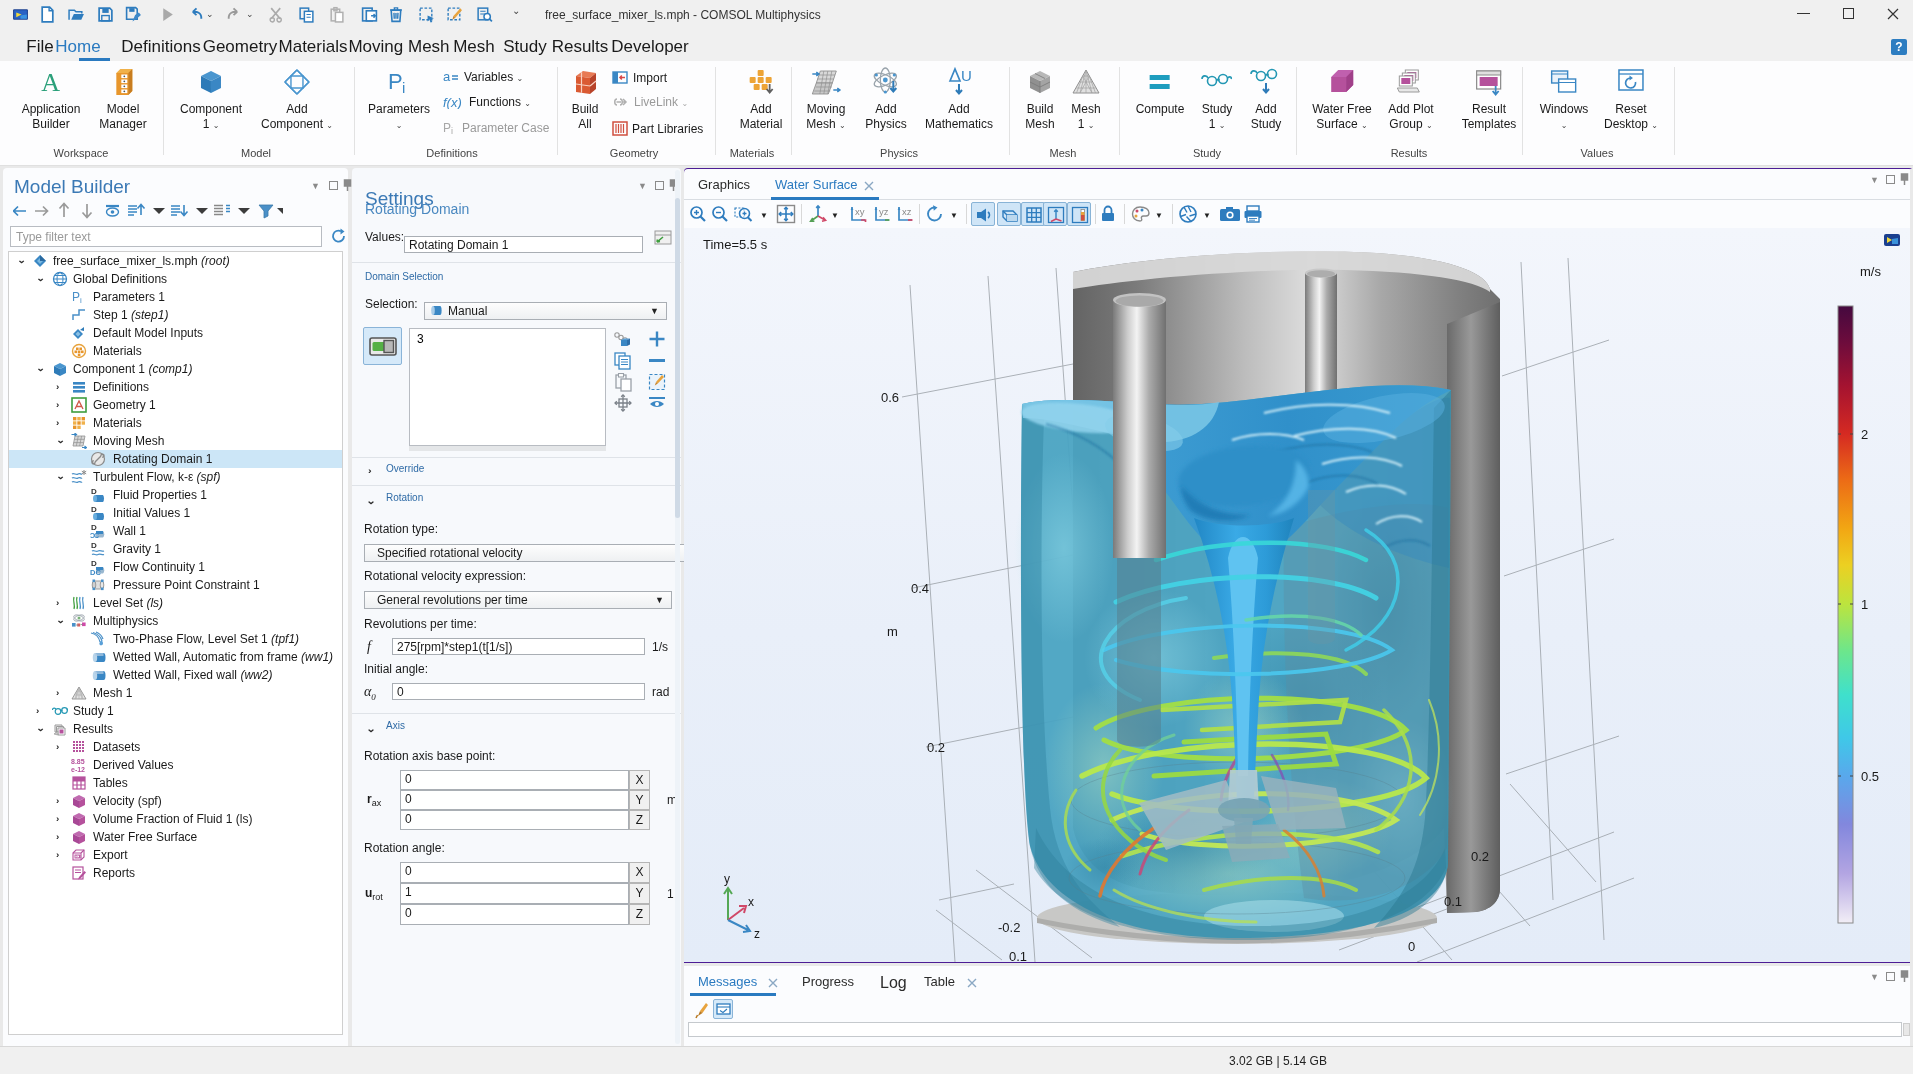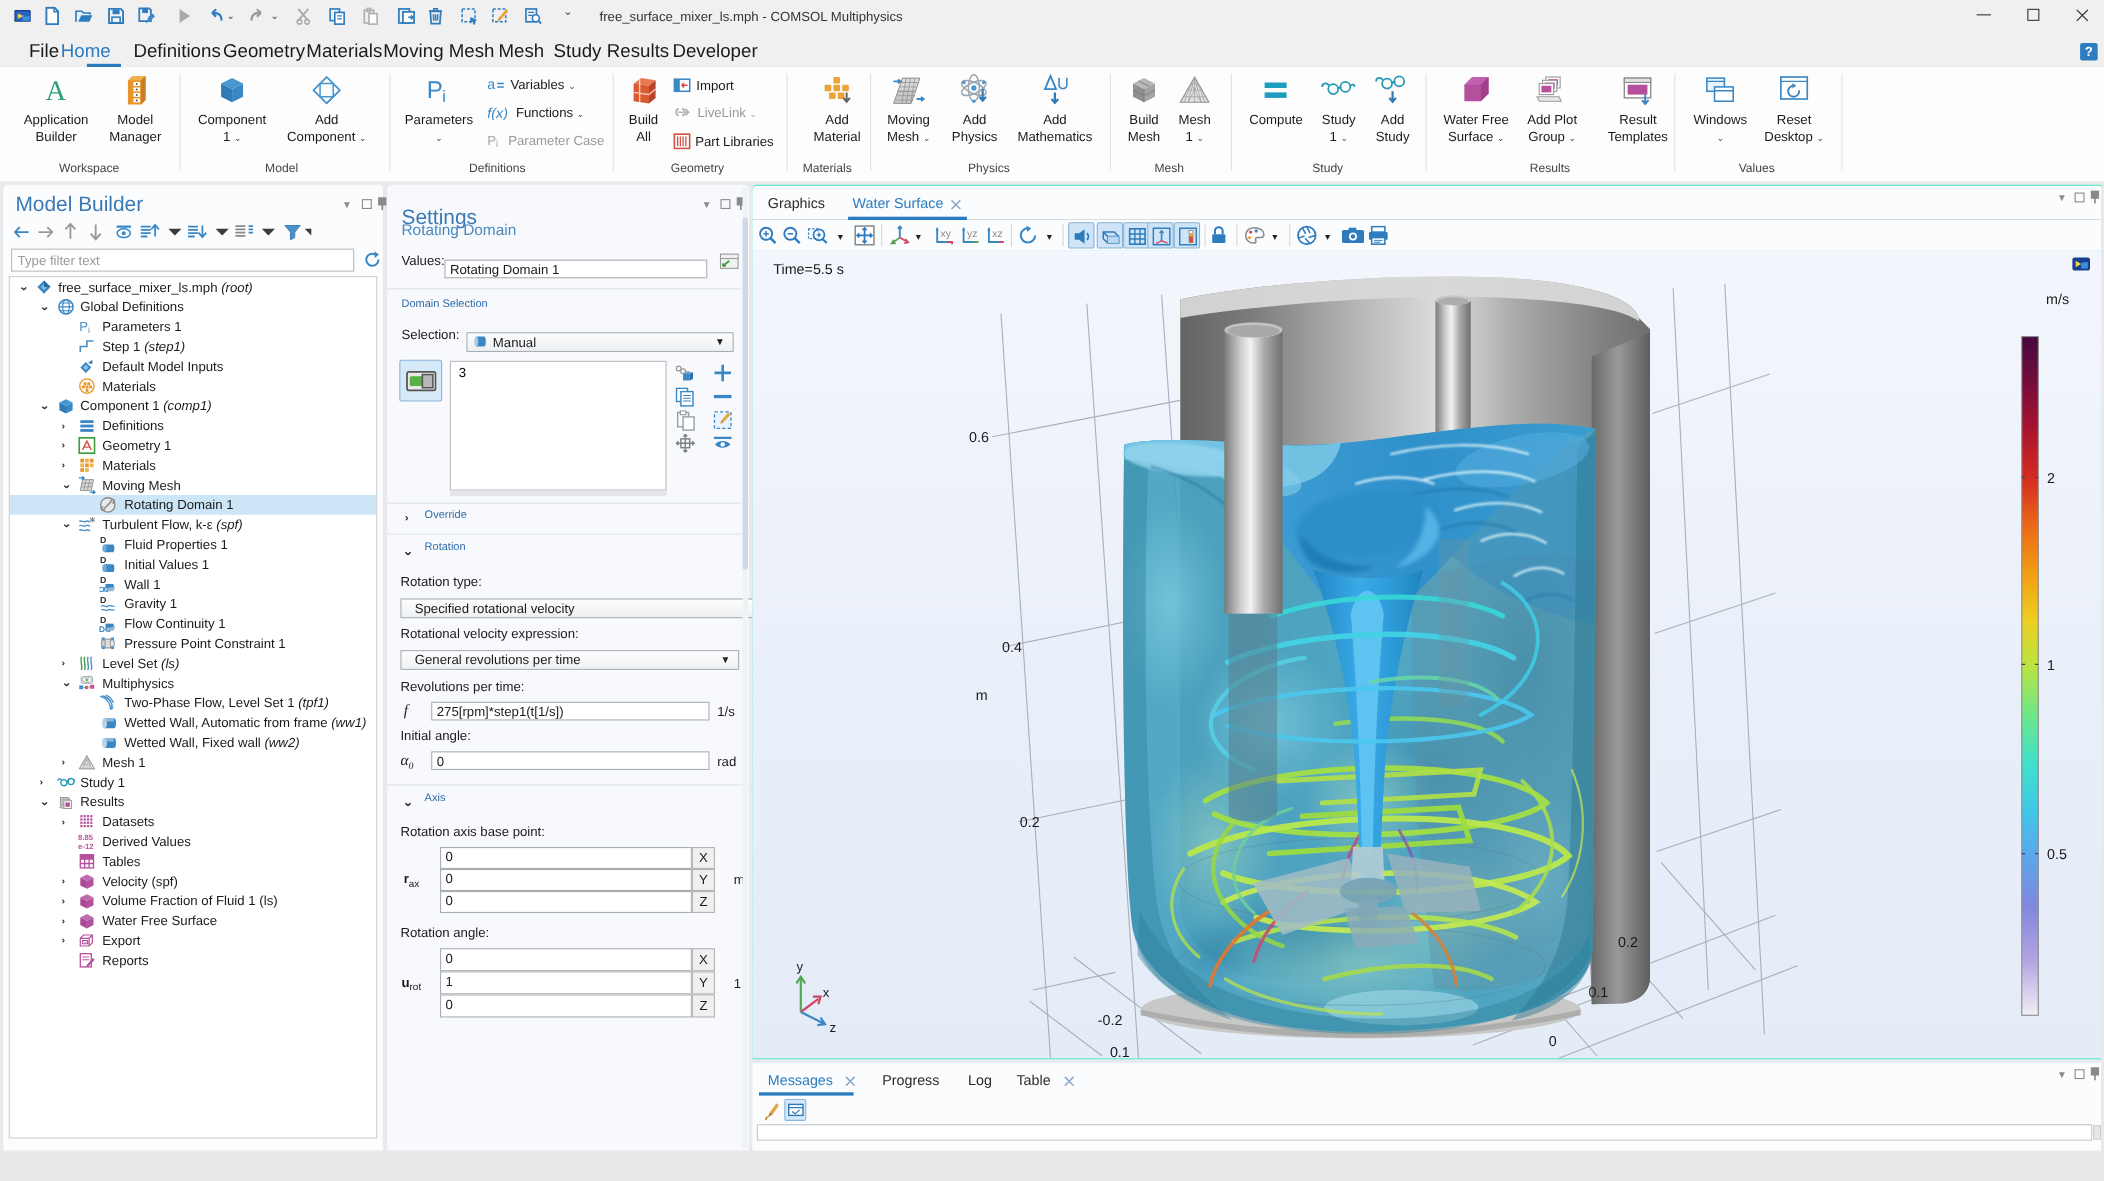--- a/index.html
+++ b/index.html
@@ -21,21 +21,21 @@
 .rsep { position:absolute; top:6px; width:1px; height:88px; background:#e2e2e2; }
 .rbig { position:absolute; top:6px; text-align:center; font-size:12px; color:#1a1a1a; transform:translateX(-50%); line-height:15px; }
 .rbig svg { display:block; margin:0 auto 5px auto; }
 .rsmall { position:absolute; font-size:12px; color:#1a1a1a; white-space:nowrap; }
 .rsmall svg { vertical-align:-3px; margin-right:4px; }
 .gray { color:#9a9a9a; }
 .dd { color:#444; font-size:8px; }
 
 #mbpanel { position:absolute; left:3px; top:168px; width:345px; height:878px; background:#fbfcfe; border-radius:4px 4px 0 0; }
 #setpanel { position:absolute; left:352px; top:168px; width:329px; height:878px; background:#f7f9fc; border-radius:4px 4px 0 0; }
-#gfxpanel { position:absolute; left:684px; top:168px; width:1229px; height:795px; background:#5eead4; border-radius:4px 4px 0 0; }
+#gfxpanel { position:absolute; left:684px; top:168px; width:1229px; height:795px; background:#4c1d95; border-radius:4px 4px 0 0; }
 #msgpanel { position:absolute; left:684px; top:966px; width:1229px; height:80px; background:#fbfcfe; }
 .ptitle { font-size:19px; color:#3b79b5; }
 .winctl { position:absolute; color:#8a8a8a; font-size:11px; }
 
 #treebox { position:absolute; left:5px; top:83px; width:335px; height:784px; background:#ffffff; border:1px solid #cfcfcf; overflow:hidden; }
 .trow { position:absolute; left:0; width:100%; height:18px; font-size:12px; color:#1a1a1a; white-space:nowrap; }
 .trow i { font-style:italic; }
 .chev { position:absolute; top:2px; font-size:11px; color:#2b2b2b; font-weight:bold; transform:scaleY(0.85); }
 .ticon { position:absolute; top:1px; width:16px; height:16px; }
 .tlabel { position:absolute; top:2px; }
@@ -1411,21 +1411,21 @@
 </svg>
     </div>
   </div>
   <div id="msgpanel">
     <div class="gtab" style="left:14px;top:8px;color:#2a7ac0;position:absolute;font-size:13px">Messages</div>
     <svg class="abs" style="left:84px;top:12px" width="10" height="10" viewBox="0 0 10 10">
         <path d="M1 1 L9 9 M9 1 L1 9" stroke="#8aa8c4" stroke-width="1.4"></path>
       </svg>
     <div class="abs" style="left:6px;top:27px;width:86px;height:3px;background:#2a7ac0"></div>
     <div class="abs" style="left:118px;top:8px;font-size:13px;color:#2b2b2b">Progress</div>
-    <div class="abs" style="left:196px;top:8px;font-size:13px;color:#2b2b2b">Log</div>
+    <div class="abs" style="left:196px;top:8px;font-size:16px;color:#2b2b2b">Log</div>
     <div class="abs" style="left:240px;top:8px;font-size:13px;color:#2b2b2b">Table</div>
     <svg class="abs" style="left:283px;top:12px" width="10" height="10" viewBox="0 0 10 10">
         <path d="M1 1 L9 9 M9 1 L1 9" stroke="#8aa8c4" stroke-width="1.4"></path>
       </svg>
     <div class="winctl" style="left:1186px;top:6px;font-size:9px">▼</div>
     <div class="abs" style="left:1202px;top:6px;width:9px;height:9px;border:1.5px solid #8a8a8a"></div>
     <svg class="abs" style="left:1216px;top:4px" width="9" height="13" viewBox="0 0 9 13">
         <path d="M1.5 1 L7.5 1 L7.5 7 L1.5 7 Z M4.5 7 L4.5 12" stroke="#8a8a8a" stroke-width="1.5" fill="#8a8a8a"></path>
       </svg>
     <svg class="abs" style="left:10px;top:36px" width="16" height="17" viewBox="0 0 16 17">
@@ -1437,13 +1437,16 @@
         <svg style="position:absolute;left:2px;top:2px" width="15" height="15" viewBox="0 0 15 15">
           <rect x="1" y="2" width="13" height="10" fill="#fff" stroke="#2e7cbe" stroke-width="1.3"></rect>
           <path d="M1 5 L14 5" stroke="#2e7cbe" stroke-width="1.1"></path>
           <path d="M4 8.5 L7 10.5 L11 7" fill="none" stroke="#2e7cbe" stroke-width="1.1"></path>
         </svg>
       </div>
     <div class="abs" style="left:4px;top:56px;width:1214px;height:15px;background:#fff;border:1px solid #c5c9cd"></div>
     <div class="abs" style="left:1219px;top:57px;width:7px;height:13px;background:#e8e8e8;border:1px solid #cdcdcd"></div>
   </div>
   <div class="abs" style="left:1910px;top:169px;width:3px;height:877px;background:#e9e9e9"></div>
+  <div id="statusbar">
+    <div class="abs" style="left:1278px;top:7px;transform:translateX(-50%)">3.02 GB | 5.14 GB</div>
+  </div>
 </div>
 
 </body></html>

